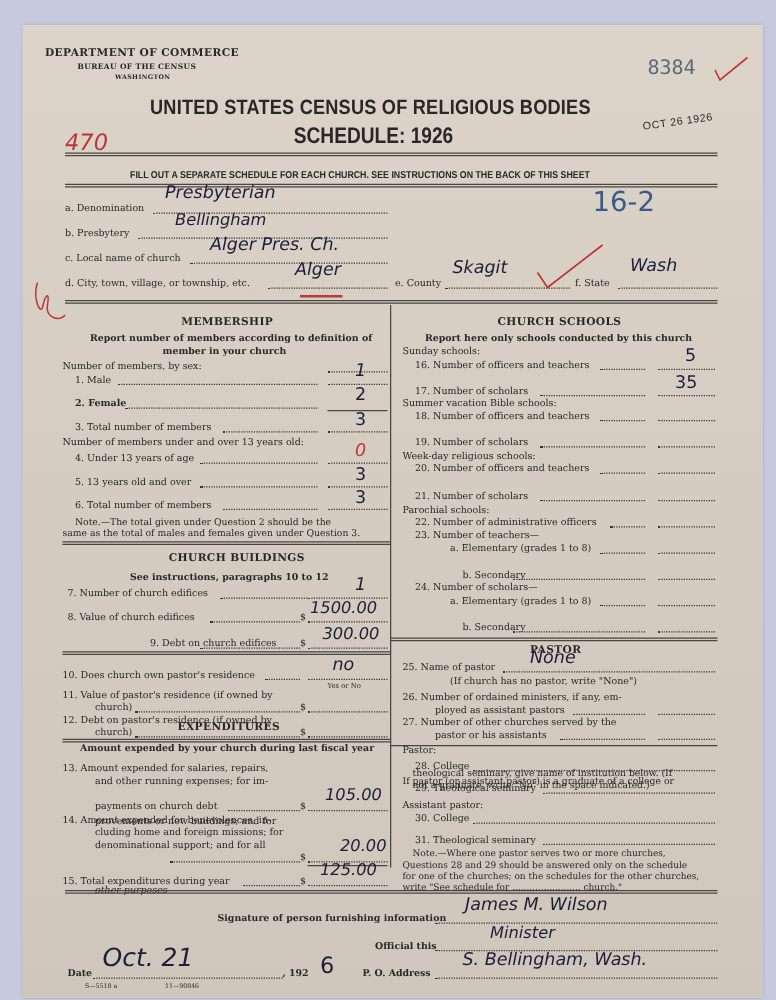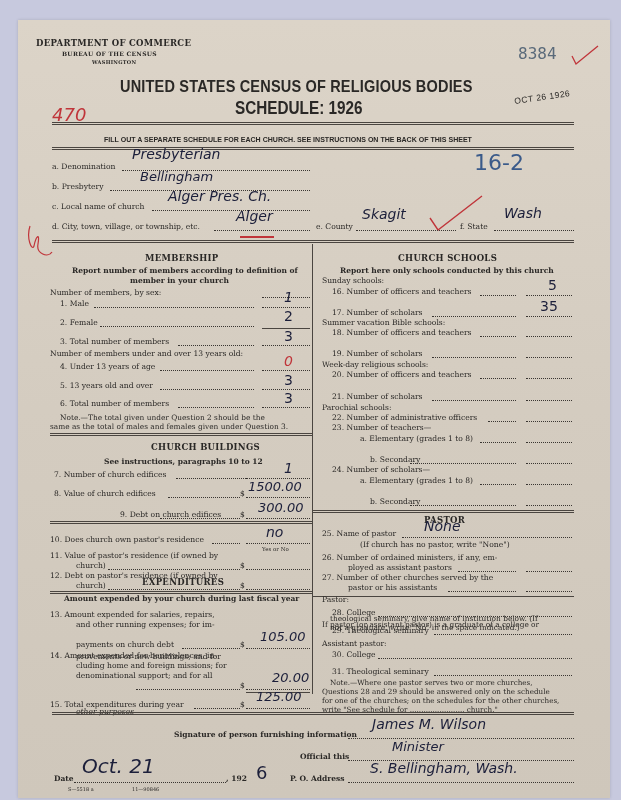--- a/index.html
+++ b/index.html
@@ -95,21 +95,21 @@
 <div class="abs sechead" style="left:145px;top:253px;">MEMBERSHIP</div>
 <div class="abs subhead" style="left:72px;top:266px;">Report number of members according to definition of</div>
 <div class="abs subhead" style="left:130px;top:276px;">member in your church</div>
 <div class="abs lbl" style="left:50px;top:288px;">Number of members, by sex:</div>
 
 <div class="abs lbl" style="left:60px;top:299px;">1. Male</div>
 <div class="dots" style="left:94px;top:307px;width:160px;"></div>
 <div class="dots" style="left:262px;top:307px;width:48px;"></div>
 <div class="abs hand" style="left:284px;top:289px;font-size:14px;">1</div>
 
-<div class="abs lbl" style="left:60px;top:318px;">2. Female</div>
+<div class="abs lbl" style="left:60px;top:318px;font-weight:bold;">2. Female</div>
 <div class="dots" style="left:100px;top:326px;width:154px;"></div>
 <div class="dots" style="left:262px;top:297px;width:48px;"></div>
 <div class="abs hand" style="left:284px;top:308px;font-size:14px;font-style:normal;">2</div>
 <div class="rule" style="left:262px;top:328px;width:48px;"></div>
 
 <div class="abs lbl" style="left:60px;top:337px;">3. Total number of members</div>
 <div class="dots" style="left:178px;top:345px;width:76px;"></div>
 <div class="dots" style="left:262px;top:345px;width:48px;"></div>
 <div class="abs hand" style="left:284px;top:328px;font-size:14px;font-style:normal;">3</div>
 
@@ -126,21 +126,21 @@
 
 <div class="abs lbl" style="left:60px;top:399px;">6. Total number of members</div>
 <div class="dots" style="left:178px;top:407px;width:76px;"></div>
 <div class="dots" style="left:262px;top:407px;width:48px;"></div>
 <div class="abs hand" style="left:284px;top:390px;font-size:14px;font-style:normal;">3</div>
 
 <div class="abs lbl" style="left:60px;top:413px;font-size:7.4px;">Note.—The total given under Question 2 should be the</div>
 <div class="abs lbl" style="left:50px;top:422px;font-size:7.4px;">same as the total of males and females given under Question 3.</div>
 <div class="rule2" style="left:50px;top:433px;width:262px;"></div>
 
-<div class="abs sechead" style="left:128px;top:418px;margin-top:24px;padding-left:23px;">CHURCH BUILDINGS</div>
+<div class="abs sechead" style="left:112px;top:418px;margin-top:24px;padding-left:23px;">CHURCH BUILDINGS</div>
 <div class="abs subhead" style="left:104px;top:457px;">See instructions, paragraphs 10 to 12</div>
 
 <div class="abs lbl" style="left:54px;top:450px;margin-top:0;"></div>
 <div class="abs lbl" style="left:54px;top:470px;">7. Number of church edifices</div>
 <div class="dots" style="left:176px;top:478px;width:70px;"></div>
 <div class="dots" style="left:246px;top:478px;width:64px;"></div>
 <div class="abs hand" style="left:284px;top:460px;font-size:14px;">1</div>
 
 <div class="abs lbl" style="left:54px;top:489px;">8. Value of church edifices</div>
 <div class="dots" style="left:168px;top:497px;width:72px;"></div>

